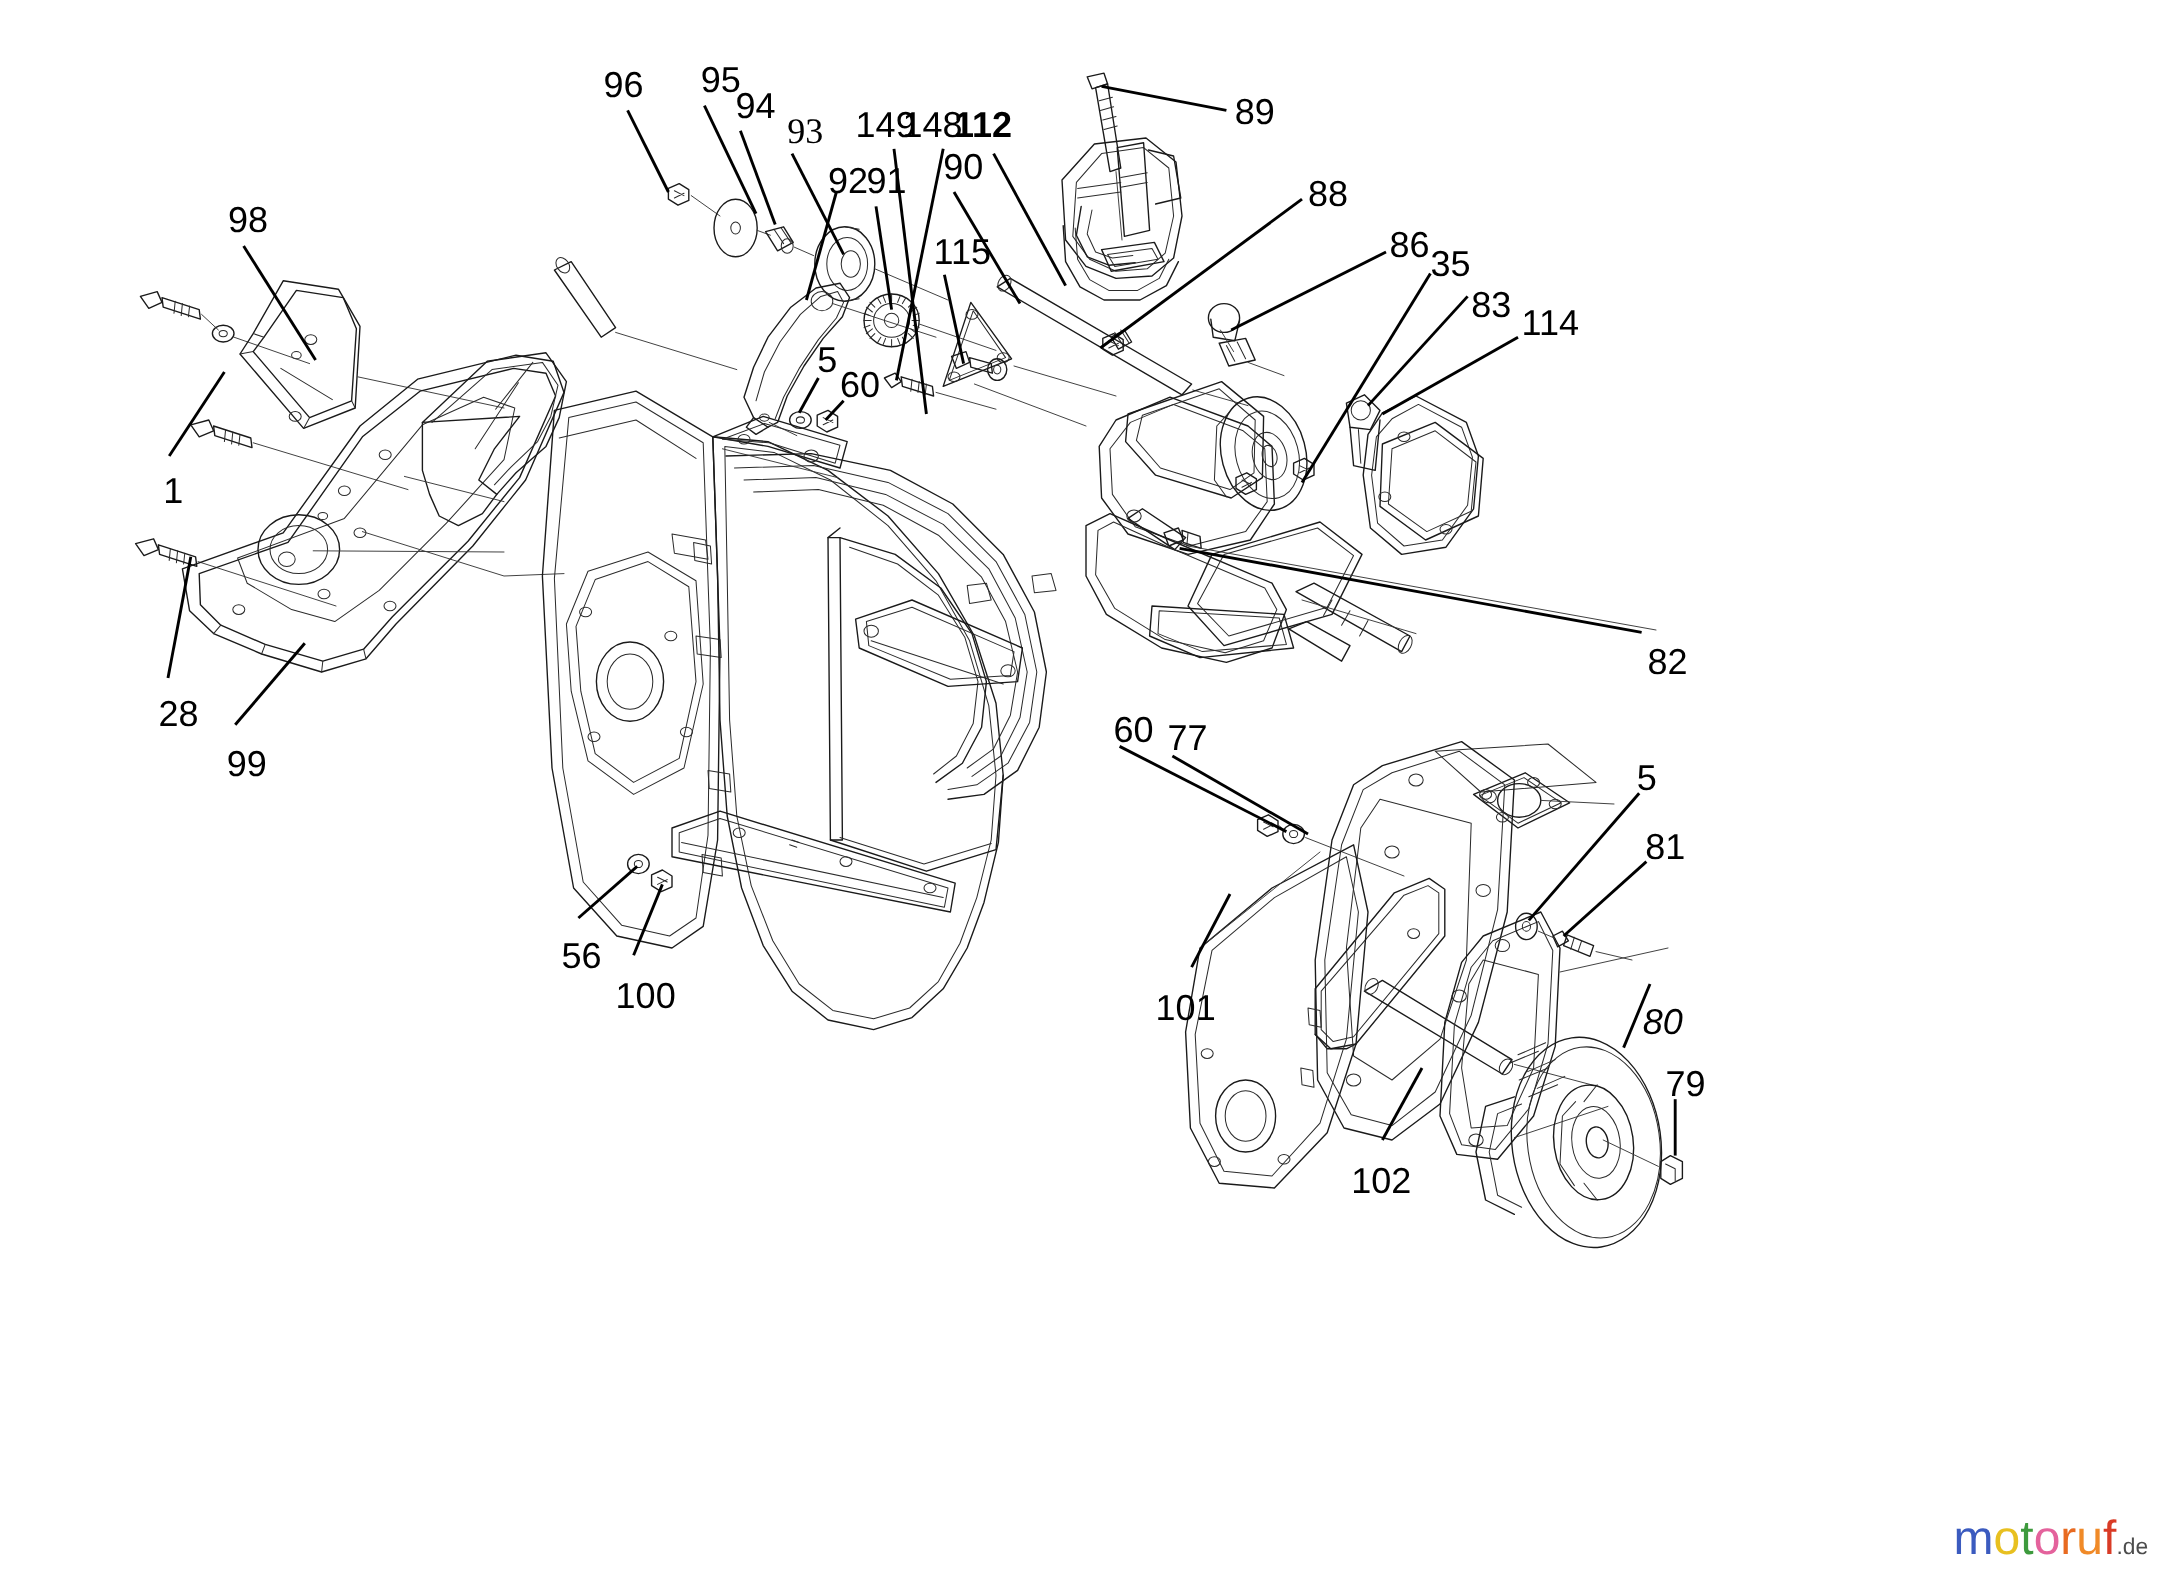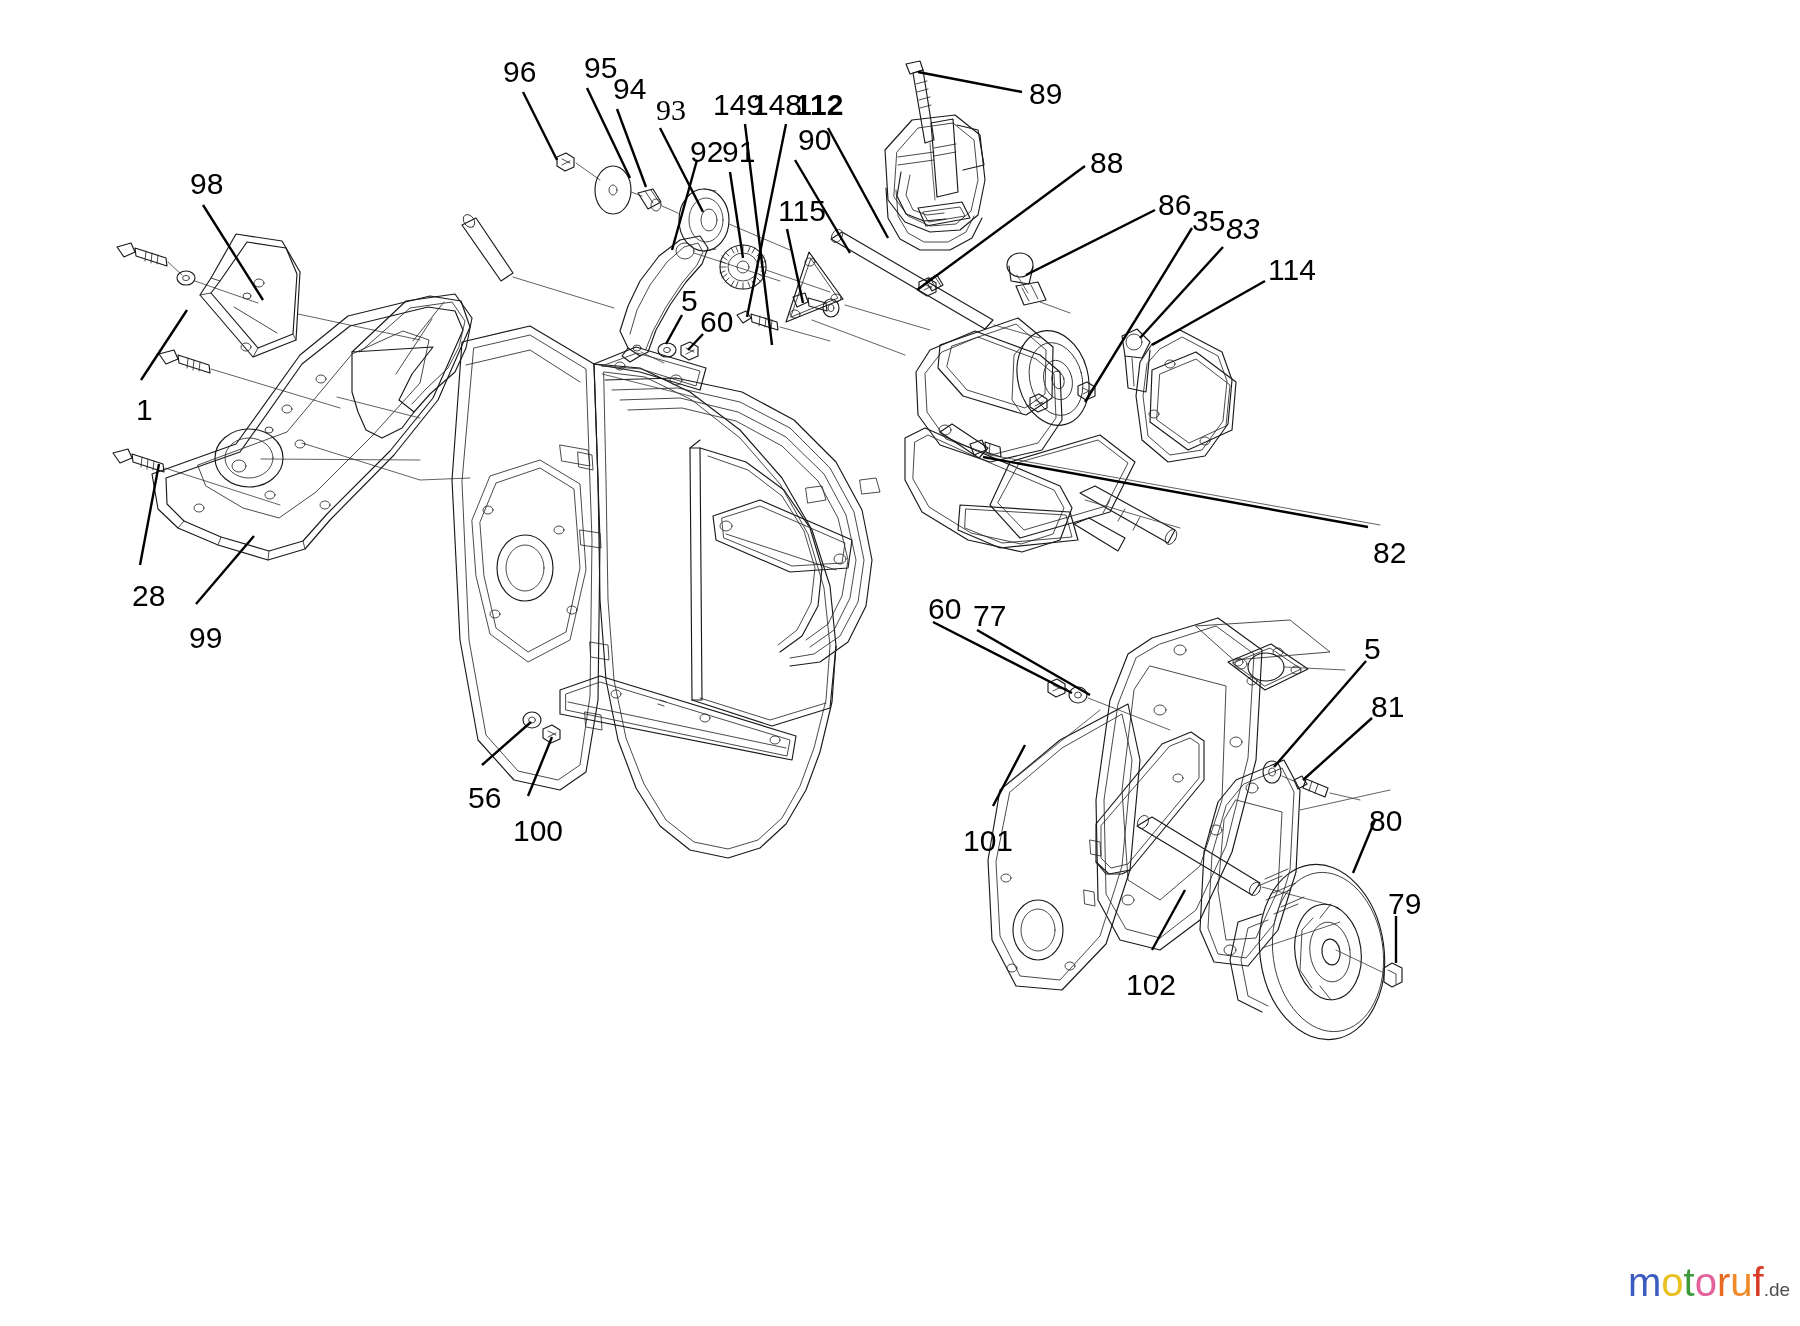--- a/index.html
+++ b/index.html
@@ -554,42 +554,42 @@
   <div id="callout-layer">
       <div class="callout-label" style="left: 503px; top: 57px;">96</div>
       <div class="callout-label" style="left: 584px; top: 53px;">95</div>
       <div class="callout-label" style="left: 613px; top: 74px;">94</div>
       <div class="callout-label" style="left: 656px; top: 95px; font-family: Liberation Serif, serif;">93</div>
       <div class="callout-label" style="left: 713px; top: 90px;">149</div>
       <div class="callout-label" style="left: 752px; top: 90px;">148</div>
       <div class="callout-label" style="left: 795px; top: 90px; font-weight: bold;">112</div>
       <div class="callout-label" style="left: 690px; top: 126px; margin-top: 11px;">92</div>
       <div class="callout-label" style="left: 722px; top: 137px;">91</div>
-      <div class="callout-label" style="left: 786px; top: 125px; margin-left: 12px;">90</div>
+      <div class="callout-label" style="left: 786px; top: 125px;">90</div>
       <div class="callout-label" style="left: 778px; top: 196px;">115</div>
       <div class="callout-label" style="left: 681px; top: 286px;">5</div>
       <div class="callout-label" style="left: 700px; top: 307px;">60</div>
       <div class="callout-label" style="left: 1029px; top: 79px;">89</div>
       <div class="callout-label" style="left: 1090px; top: 148px; text-align: center;">88</div>
       <div class="callout-label" style="left: 1158px; top: 190px;">86</div>
       <div class="callout-label" style="left: 1192px; top: 206px;">35</div>
-      <div class="callout-label" style="left: 1226px; top: 214px; font-style: italic;">83</div>
+      <div class="callout-label" style="left: 1226px; top: 240px;">83</div>
       <div class="callout-label" style="left: 1268px; top: 255px;">114</div>
       <div class="callout-label" style="left: 1373px; top: 538px;">82</div>
       <div class="callout-label" style="left: 190px; top: 169px;">98</div>
       <div class="callout-label" style="left: 136px; top: 395px;">1</div>
       <div class="callout-label" style="left: 132px; top: 581px;">28</div>
       <div class="callout-label" style="left: 189px; top: 623px;">99</div>
       <div class="callout-label" style="left: 468px; top: 783px;">56</div>
       <div class="callout-label" style="left: 513px; top: 816px;">100</div>
       <div class="callout-label" style="left: 928px; top: 594px;">60</div>
       <div class="callout-label" style="left: 973px; top: 601px;">77</div>
       <div class="callout-label" style="left: 963px; top: 826px;">101</div>
       <div class="callout-label" style="left: 1126px; top: 970px;">102</div>
       <div class="callout-label" style="left: 1364px; top: 634px;">5</div>
       <div class="callout-label" style="left: 1371px; top: 692px;">81</div>
-      <div class="callout-label" style="left: 1369px; top: 806px;">80</div>
+      <div class="callout-label" style="left: 1369px; top: 838px; font-style: italic;">80</div>
       <div class="callout-label" style="left: 1388px; top: 889px;">79</div>
     </div>
 
   <div id="watermark"><span class="wm-letter" style="color: rgb(59, 91, 191);">m</span><span class="wm-letter" style="color: rgb(232, 192, 32);">o</span><span class="wm-letter" style="color: rgb(61, 154, 61);">t</span><span class="wm-letter" style="color: rgb(228, 98, 156);">o</span><span class="wm-letter" style="color: rgb(232, 106, 32);">r</span><span class="wm-letter" style="color: rgb(240, 138, 40);">u</span><span class="wm-letter" style="color: rgb(217, 59, 38);">f</span><span class="wm-suffix">.de</span></div>
 
 </div>
 
 </body></html>

